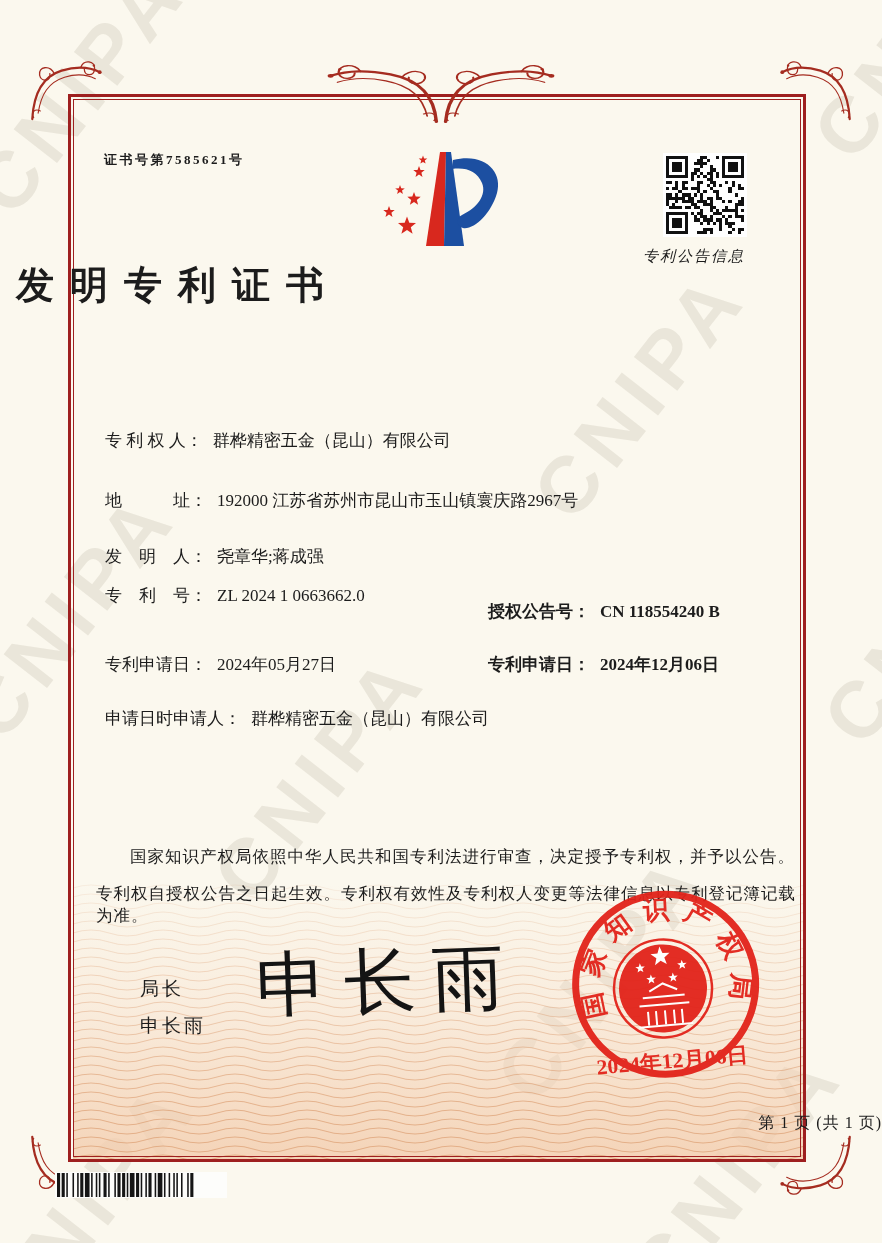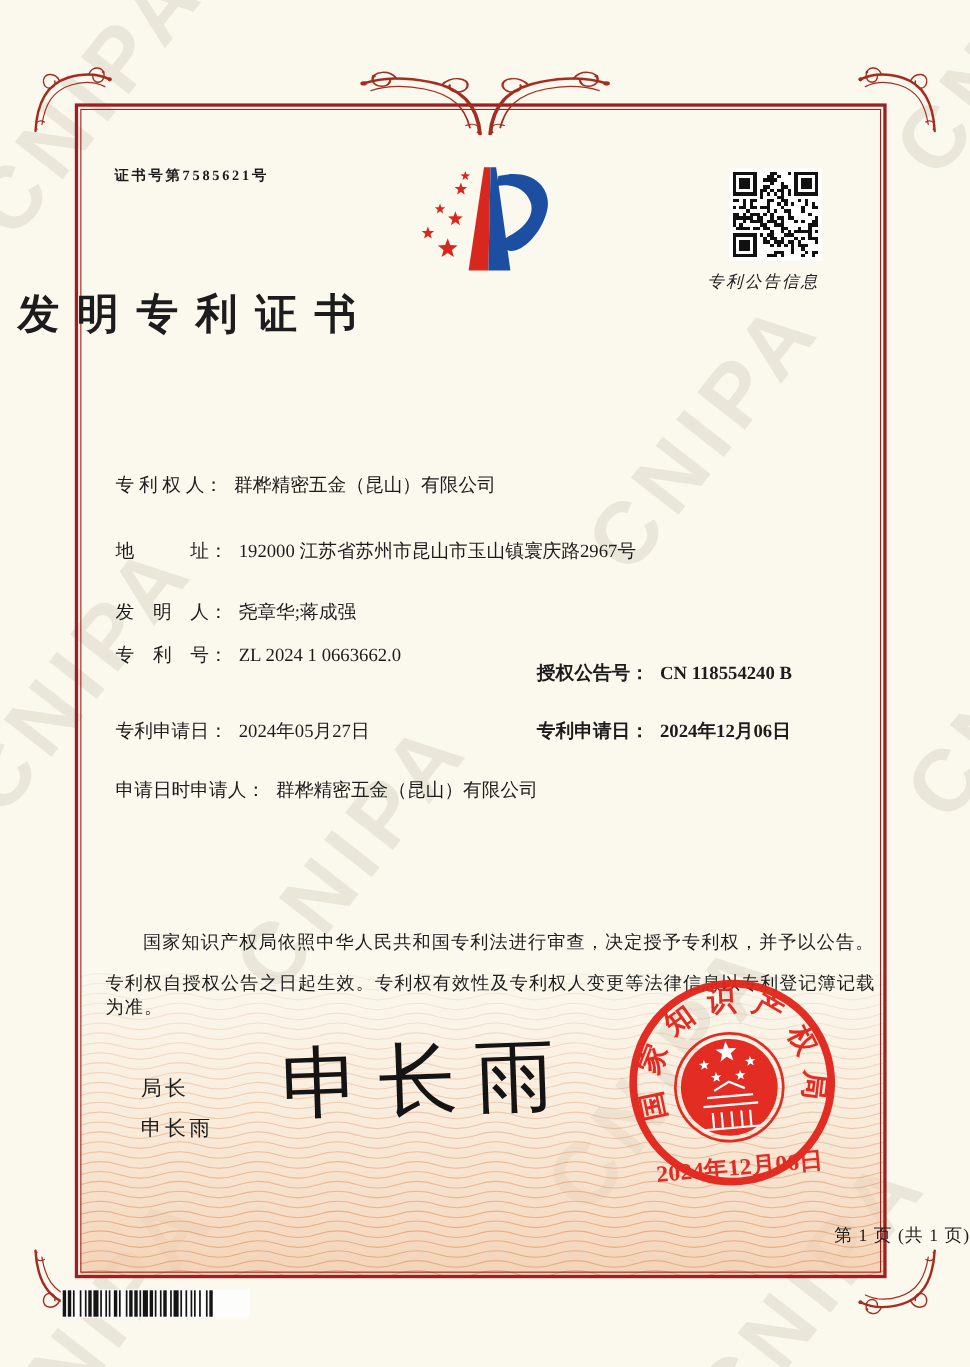--- a/index.html
+++ b/index.html
@@ -30,21 +30,21 @@
       font-size:38px;font-weight:bold;letter-spacing:16px;text-indent:16px;}
   
   .row{position:absolute;left:105px;z-index:5;font-size:17px;white-space:nowrap;}
   .row .val{margin-left:10px;}
   .row.rcol{left:488px;font-weight:bold;}
   
   .stmt{position:absolute;left:96px;width:702px;z-index:5;font-size:16.5px;letter-spacing:1px;}
   .stmt.l1{top:846px;text-indent:34px;}
   .stmt.l2{top:883px;}
   
-  .sig-label{position:absolute;left:128px;z-index:5;font-family:Liberation Mono, monospace;
+  .sig-label{position:absolute;left:140px;z-index:5;font-family:Liberation Mono, monospace;
       font-size:19px;letter-spacing:3px;}
   .autograph{position:absolute;left:256px;top:934px;z-index:5;font-size:72px;letter-spacing:16px;
       color:#141414;transform:rotate(-2deg);font-family:"DejaVu Serif","Liberation Serif",serif;}
   
   .seal{position:absolute;left:566px;top:884px;z-index:6;transform:rotate(-5deg);opacity:.95;}
   .seal-ring-text{font-size:26px;font-weight:bold;letter-spacing:12px;font-family:"Liberation Serif",serif;}
   
   .footer{position:absolute;left:0;right:0;top:1113px;z-index:5;text-align:right;font-size:16px;letter-spacing:1px;}
   .barcode{position:absolute;left:55px;top:1172px;z-index:5;}
 </style>

